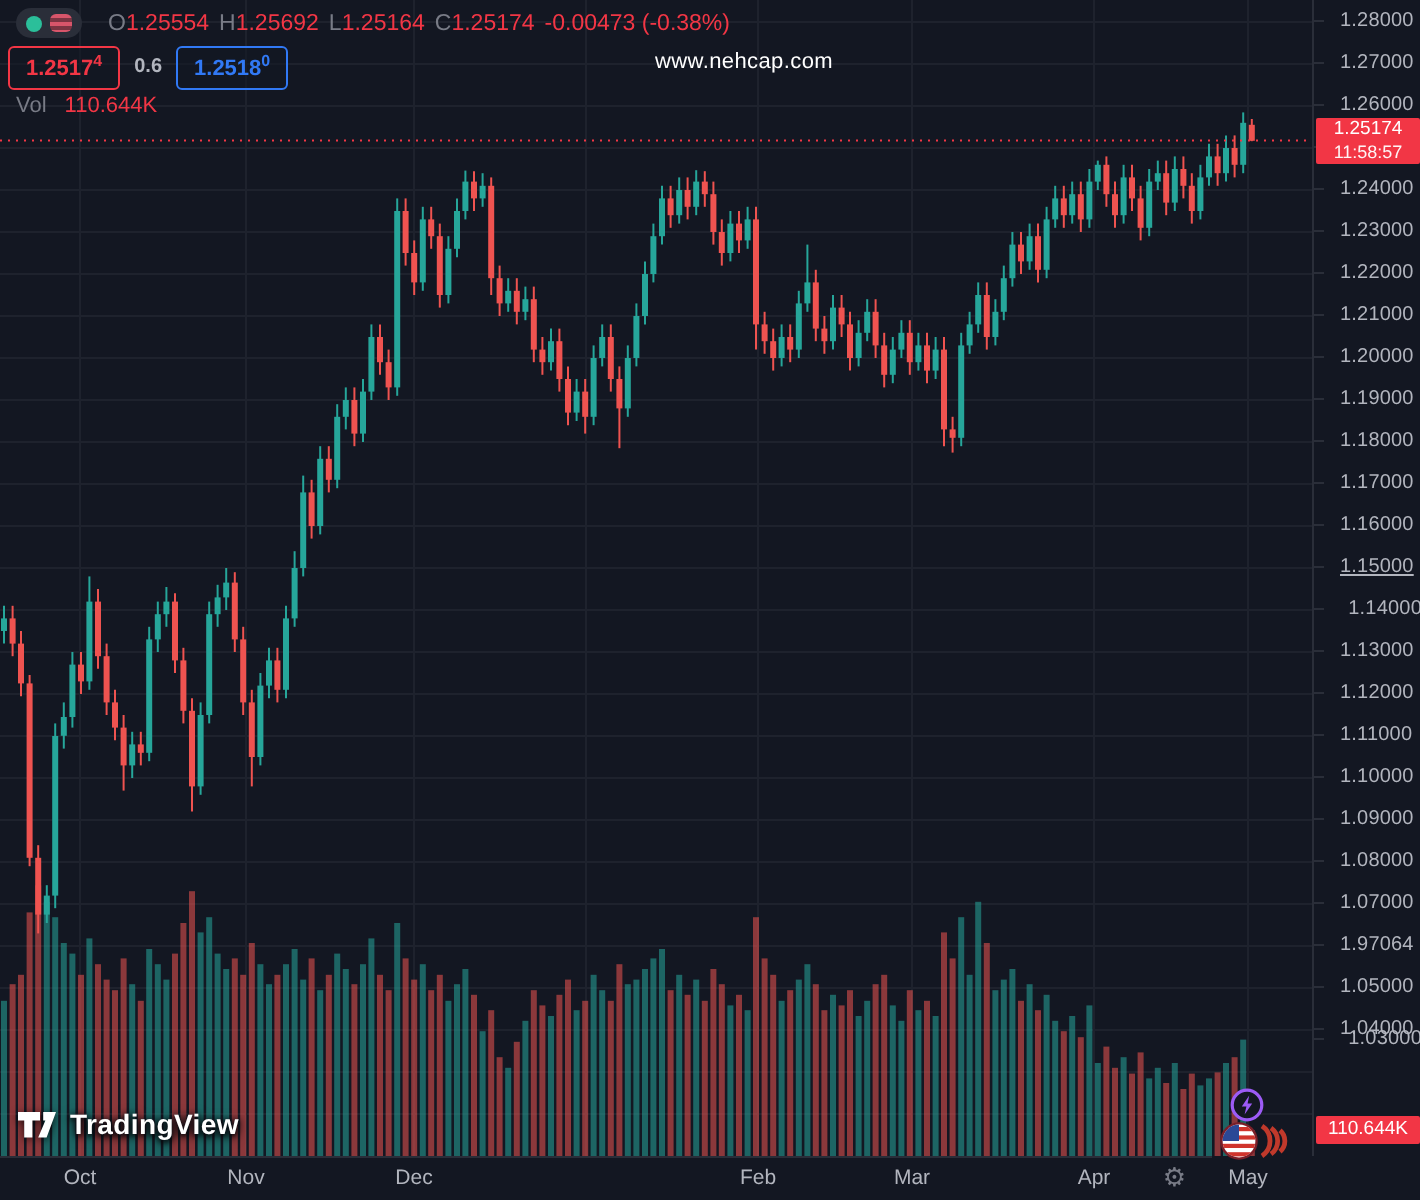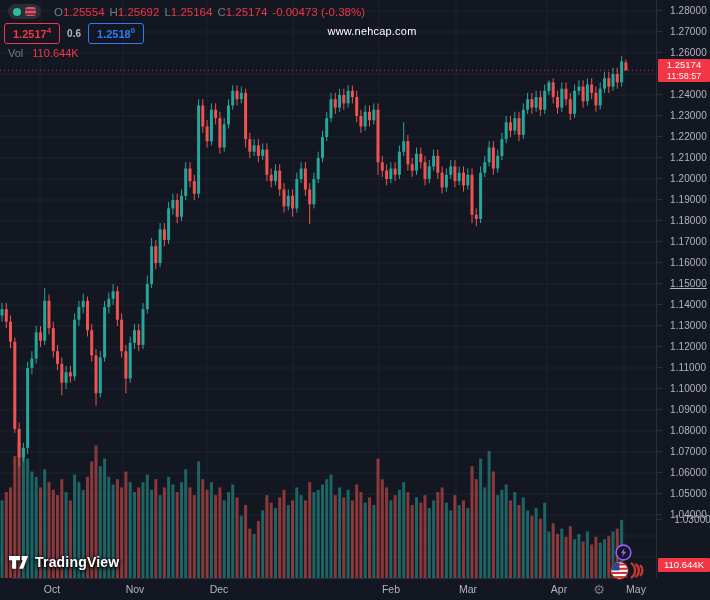--- a/index.html
+++ b/index.html
@@ -11,21 +11,21 @@
     border-left:1px solid #2a2e39;box-sizing:border-box;}
   .ptick{position:absolute;left:0;width:54px;font-size:10px;color:#b2b5be;padding-left:13px;
     box-sizing:border-box;letter-spacing:.1px;}
   .ptick::before{content:"";position:absolute;left:0;top:5px;width:5px;height:1px;background:#2a2e39;}
   .price-label{position:absolute;left:1px;width:52px;background:#f23645;color:#fff;text-align:center;
     font-size:9.5px;line-height:10.5px;padding:1px 0;border-radius:1px;z-index:5;}
   .price-label .t{display:block;font-size:9px;opacity:.95;}
   .vol-axis-label{position:absolute;left:1px;width:52px;background:#f23645;color:#fff;text-align:center;
     font-size:9.5px;line-height:13px;height:14px;border-radius:1px;z-index:5;}
   
-  .time-axis{position:absolute;left:12px;top:578px;width:606px;height:22px;background:#131722;
+  .time-axis{position:absolute;left:0;top:578px;width:606px;height:22px;background:#131722;
     border-top:1px solid #2a2e39;box-sizing:border-box;}
   .tlabel{position:absolute;top:4px;transform:translateX(-50%);font-size:10.5px;color:#b2b5be;}
   .tlabel.emph{color:#d1d4dc;font-weight:700;margin-top:39px;}
   .gear{position:absolute;right:13px;top:3px;font-size:13px;color:#787b86;cursor:pointer;
     font-family:"DejaVu Sans",sans-serif;}
   
   .hdr{position:absolute;left:8px;top:4px;display:flex;align-items:center;gap:9px;z-index:6;}
   .sym{font-size:12.5px;font-weight:600;color:#d8d9dd;letter-spacing:.1px;cursor:pointer;}
   .status-pill{display:flex;align-items:center;gap:4px;background:#2a2e39;border-radius:8px;
     padding:3px 5px;cursor:pointer;}
@@ -556,29 +556,29 @@
         <div class="ptick" style="top: 89px;">1.24000</div>
         <div class="ptick" style="top: 110px;">1.23000</div>
         <div class="ptick" style="top: 131px;">1.22000</div>
         <div class="ptick" style="top: 152px;">1.21000</div>
         <div class="ptick" style="top: 173px;">1.20000</div>
         <div class="ptick" style="top: 194px;">1.19000</div>
         <div class="ptick" style="top: 215px;">1.18000</div>
         <div class="ptick" style="top: 236px;">1.17000</div>
         <div class="ptick" style="top: 257px;">1.16000</div>
         <div class="ptick" style="top: 278px; text-decoration: underline;">1.15000</div>
-        <div class="ptick" style="top: 299px;">1.14000</div>
+        <div class="ptick" style="top: 299px; text-align: right;">1.14000</div>
         <div class="ptick" style="top: 320px;">1.13000</div>
         <div class="ptick" style="top: 341px;">1.12000</div>
         <div class="ptick" style="top: 362px;">1.11000</div>
         <div class="ptick" style="top: 383px;">1.10000</div>
         <div class="ptick" style="top: 404px;">1.09000</div>
         <div class="ptick" style="top: 425px;">1.08000</div>
         <div class="ptick" style="top: 446px;">1.07000</div>
-        <div class="ptick" style="top: 467px;">1.06000</div>
+        <div class="ptick" style="top: 467px;">1.97064</div>
         <div class="ptick" style="top: 488px;">1.05000</div>
         <div class="ptick" style="top: 509px;">1.04000</div>
         <div class="ptick" style="top: 514px; text-align: right;">1.03000</div>
       </div>
     <div class="price-label" id="price-label-box" style="top: 59.346px;">
       <span>1.25174</span>
       <span class="t">11:58:57</span>
     </div>
     <div class="vol-axis-label" id="vol-label-box" style="top: 557.983px;">110.644K</div>
   </div>

